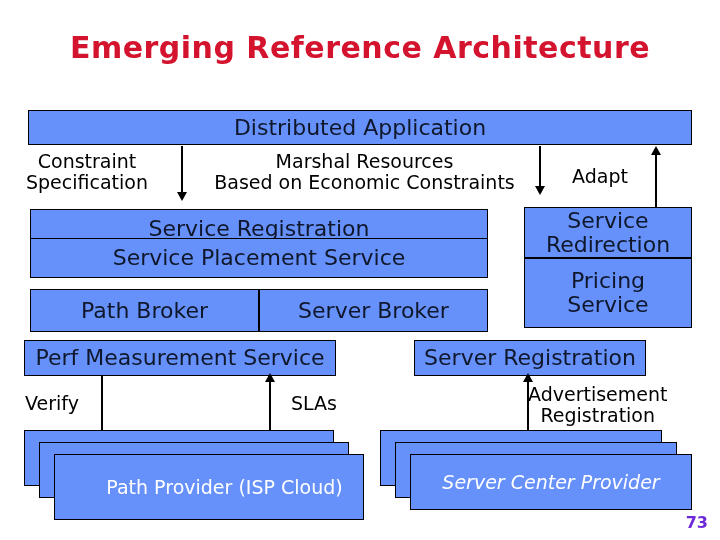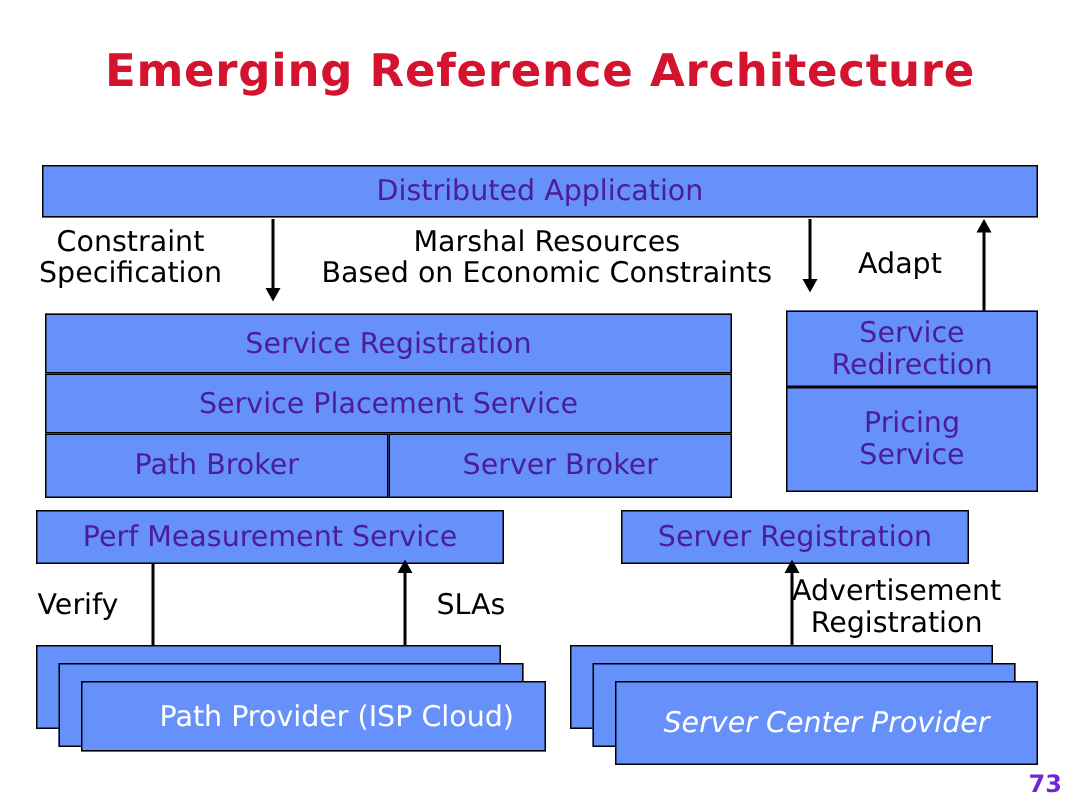--- a/index.html
+++ b/index.html
@@ -34,23 +34,23 @@
     letter-spacing: 0.5px;
     white-space: nowrap;
   }
 
   
   .bluebox {
     position: absolute;
     background: #6690FA;
     border: 1px solid #000000;
     box-sizing: border-box;
-    color: #4c1d95;
+    color: #0f172a;
     font-family: "DejaVu Sans", sans-serif;
-    font-size: 19px;
+    font-size: 22px;
     line-height: 1.08;
     display: flex;
     align-items: center;
     justify-content: center;
     text-align: center;
   }
   .whitelabel {
     position: absolute;
     background: transparent;
     color: #000000;
@@ -136,21 +136,21 @@
   <div class="vline" style="left:539px; top:146px; height:44px;"></div>
   <div class="arrowhead-down" style="left:535px; top:186px;"></div>
 
   <div class="whitelabel" style="left:552px; top:155px; width:96px; height:42px;">Adapt</div>
 
   <div class="vline" style="left:655px; top:152px; height:56px;"></div>
   <div class="arrowhead-up" style="left:651px; top:146px;"></div>
 
   <div class="bluebox" style="left:30px; top:209px; width:458px; height:40px;">Service Registration</div>
 
-  <div class="bluebox" style="left:30px; top:249px; width:458px; height:40px;">Service Placement Service</div>
+  <div class="bluebox" style="left:30px; top:238px; width:458px; height:40px;">Service Placement Service</div>
 
   <div class="bluebox" style="left:259px; top:289px; width:229px; height:43px;">Server Broker</div>
 
   <div class="bluebox" style="left:30px; top:289px; width:229px; height:43px;">Path Broker</div>
 
   <div class="bluebox" style="left:524px; top:207px; width:168px; height:51px; white-space:pre-line;">Service
 Redirection</div>
 
   <div class="bluebox" style="left:524px; top:258px; width:168px; height:70px; white-space:pre-line;">Pricing
 Service</div>
@@ -171,21 +171,21 @@
 
   <div class="whitelabel" style="left:528px; top:380px; width:190px; height:50px; justify-content:flex-start;">Advertisement
 Registration</div>
 
   <div class="vline" style="left:527px; top:379px; height:73px;"></div>
   <div class="arrowhead-up" style="left:523px; top:373px;"></div>
 
   <div class="pile" style="left:24px; top:430px; width:340px; height:90px;">
     <div class="layer" style="left:0px;  top:0px;  width:310px; height:56px;"></div>
     <div class="layer" style="left:15px; top:12px; width:310px; height:56px;"></div>
-    <div class="front" style="left:30px; top:24px; width:310px; height:47px;padding-left:31px;">Path Provider (ISP Cloud)</div>
+    <div class="front" style="left:30px; top:24px; width:310px; height:66px;padding-left:31px;">Path Provider (ISP Cloud)</div>
   </div>
 
   <div class="pile" style="left:380px; top:430px; width:310px; height:90px;font-style:italic;">
     <div class="layer" style="left:0px;  top:0px;  width:282px; height:56px;"></div>
     <div class="layer" style="left:15px; top:12px; width:282px; height:56px;"></div>
     <div class="front" style="left:30px; top:24px; width:282px; height:56px;">Server Center Provider</div>
   </div>
 
   <div id="page-number">73</div>
 

